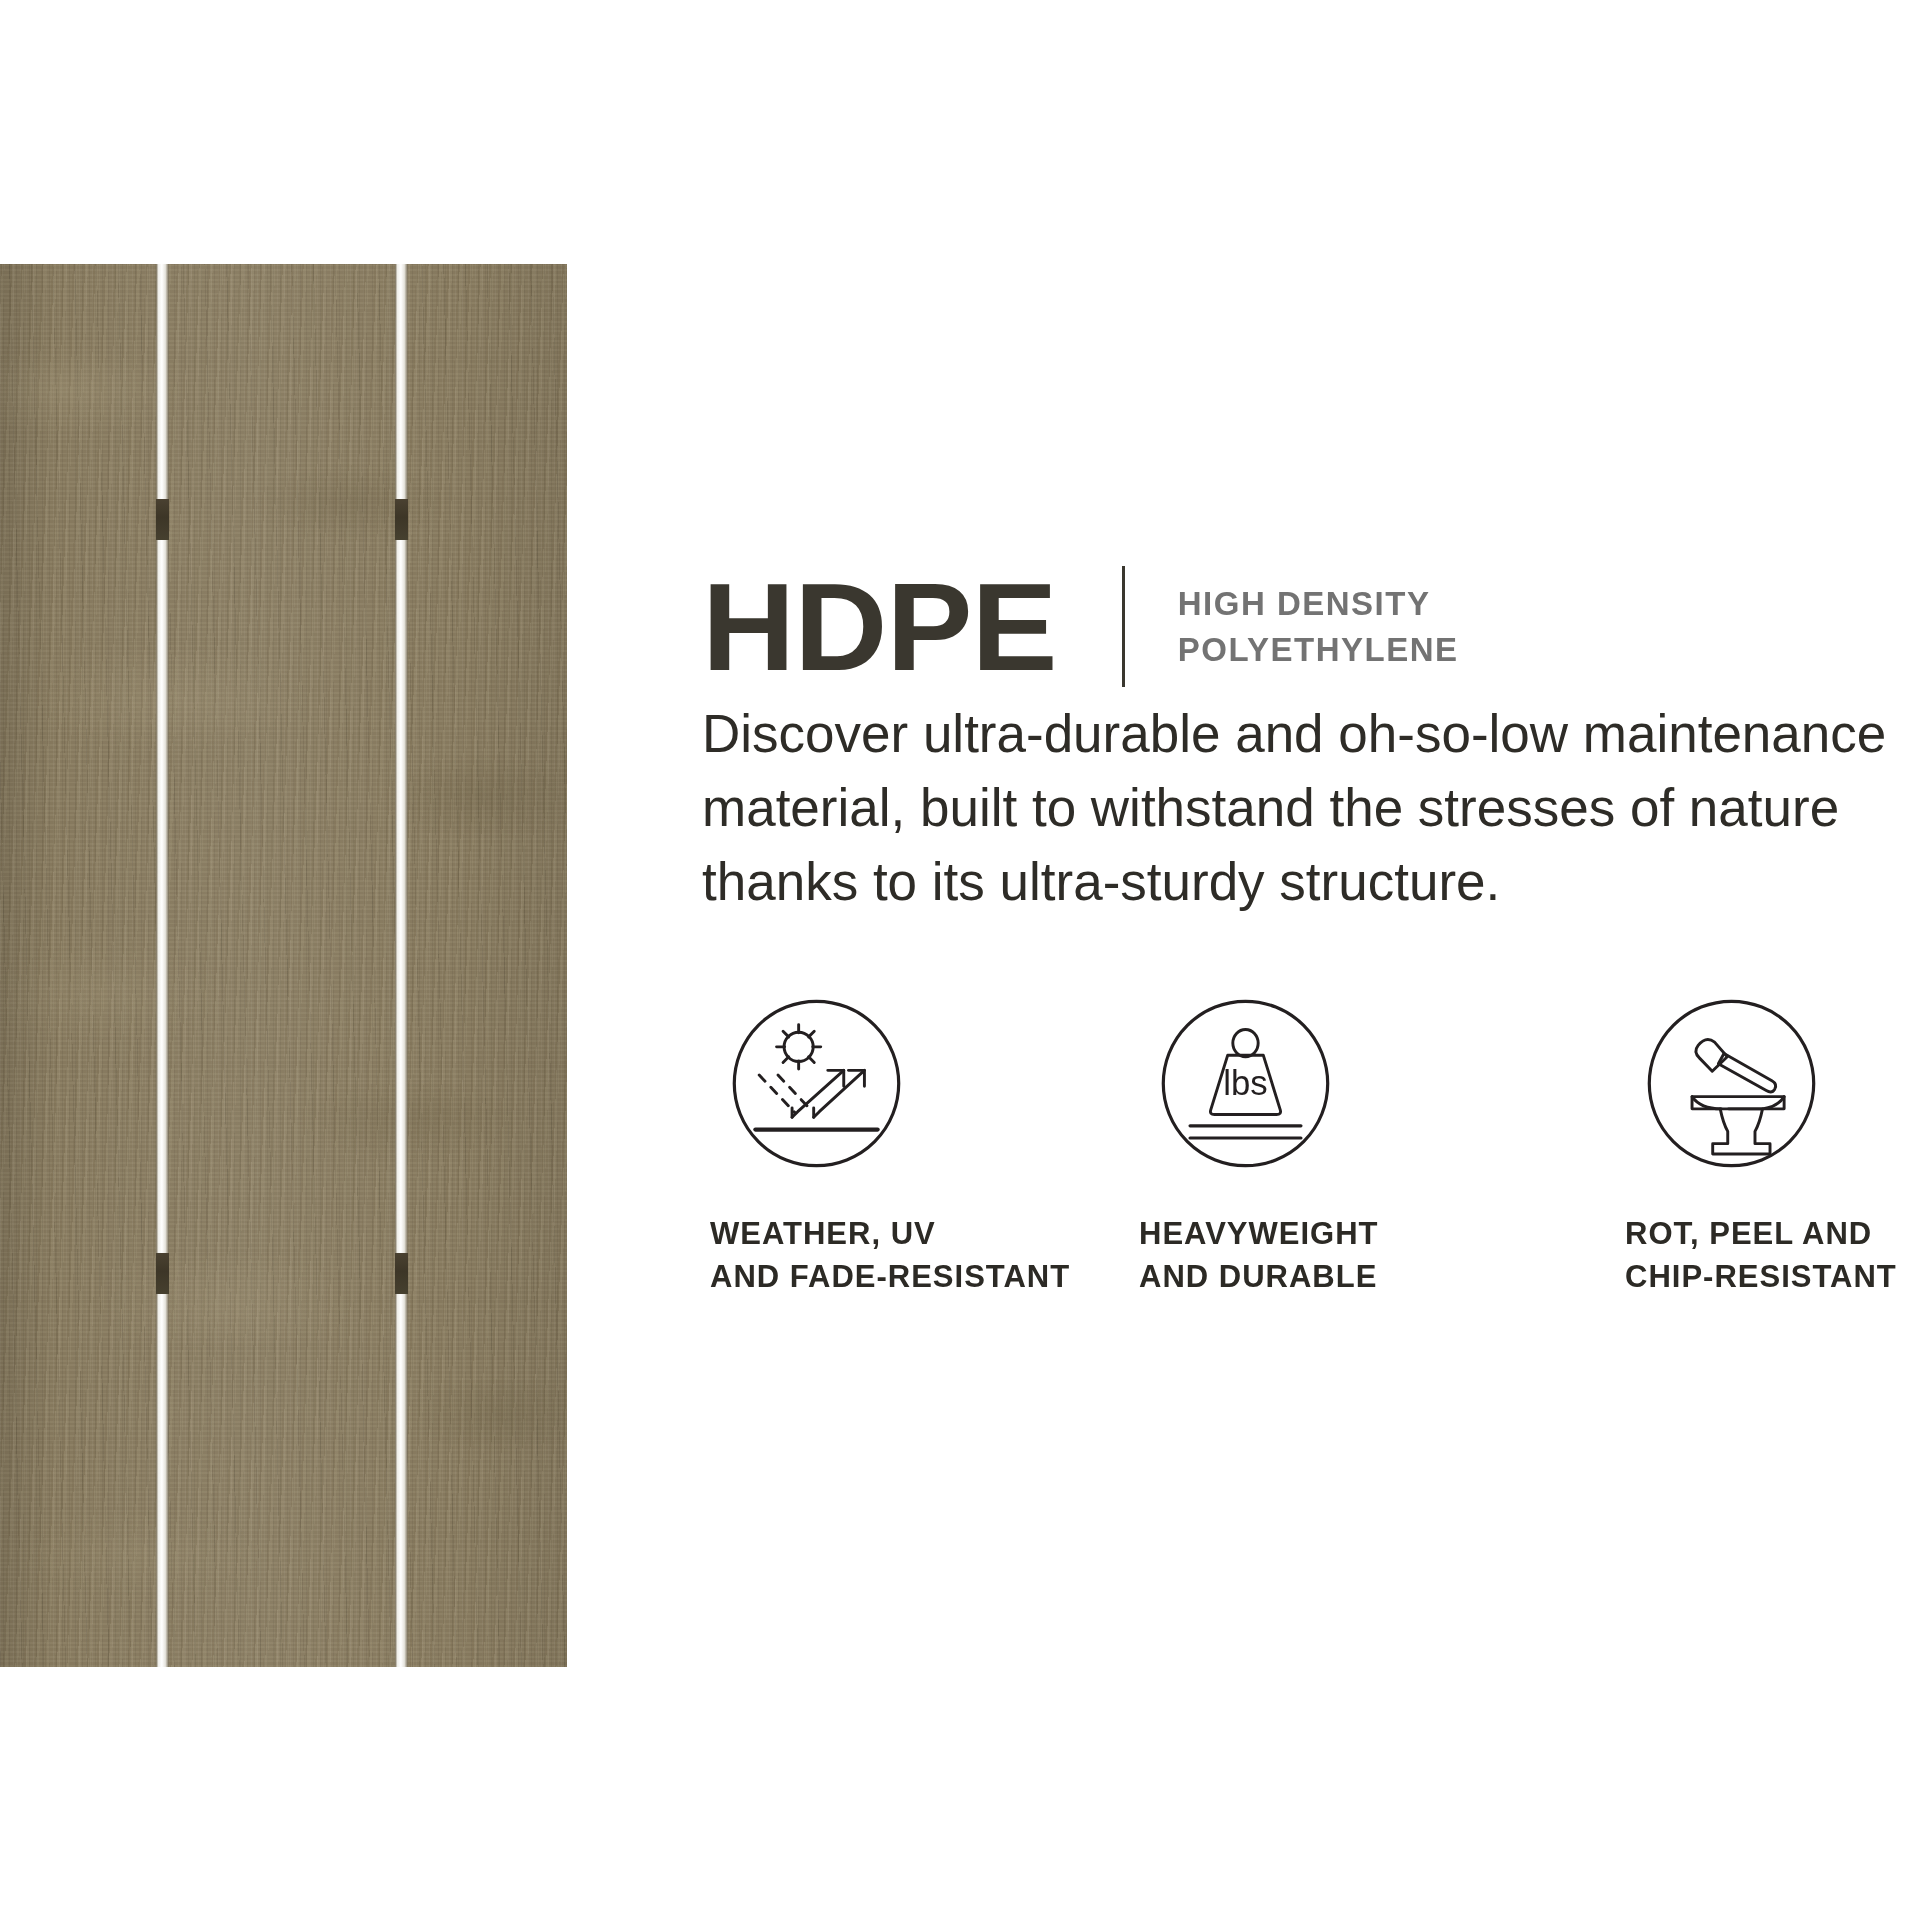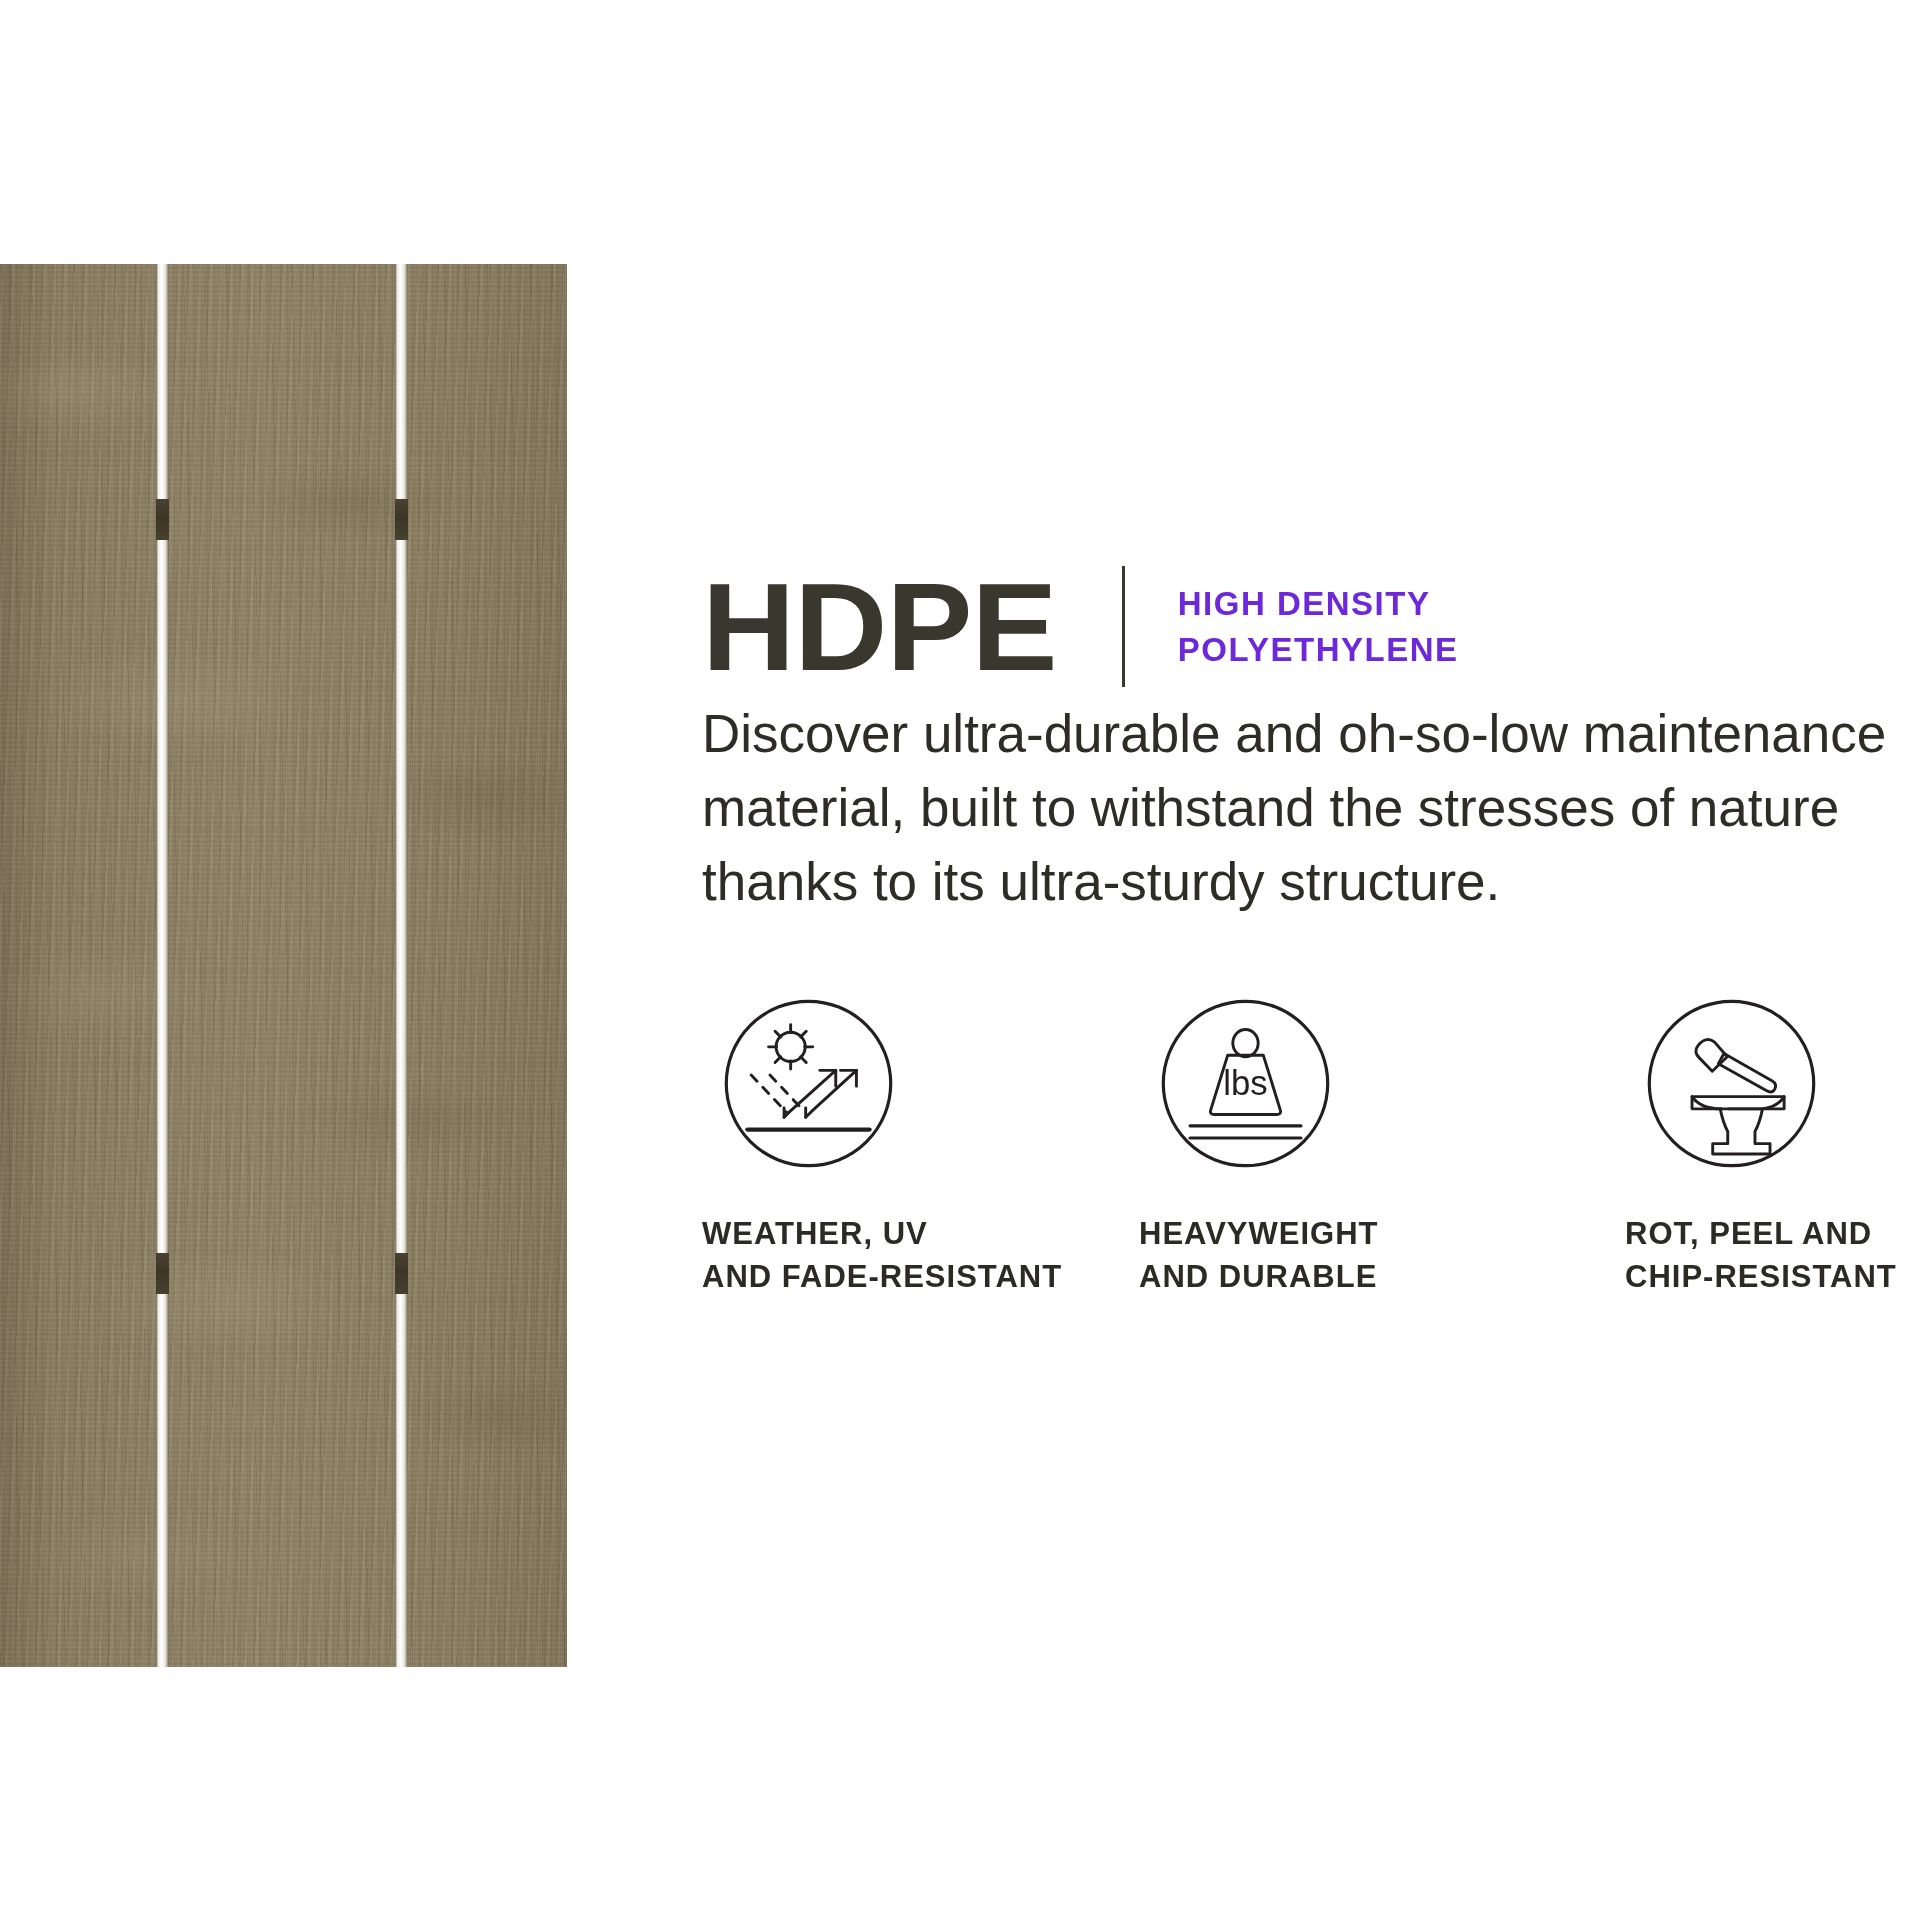--- a/index.html
+++ b/index.html
@@ -153,21 +153,21 @@
     margin-left: 79px;
     margin-right: 53px;
     flex: none;
   }
   .subtitle {
     font-family: "Liberation Sans", sans-serif;
     font-weight: 700;
     font-size: 33px;
     line-height: 1.38;
     letter-spacing: 1.5px;
-    color: #6d28d9;
+    color: #737373;
     white-space: nowrap;
   }
 
   
   .lead {
     position: absolute;
     left: 0;
     top: 697px;
     width: 1234px;
     font-family: "Liberation Sans Narrow", "Liberation Sans", sans-serif;
@@ -184,21 +184,21 @@
     position: absolute;
     left: 0;
     top: 998px;
     width: 1227px;
   }
   .feature {
     position: absolute;
     top: 0;
     width: 395px;
   }
-  .feature:nth-of-type(1) { left: 0px; }
+  .feature:nth-of-type(1) { left: 8px; }
   .feature:nth-of-type(2) { left: 437px; }
   .feature:nth-of-type(3) { left: 923px; }
 
   .feature-badge {
     width: 171px;
     height: 171px;
     margin-left: 21px;
     display: block;
   }
   .feature-badge svg { display: block; width: 171px; height: 171px; }

